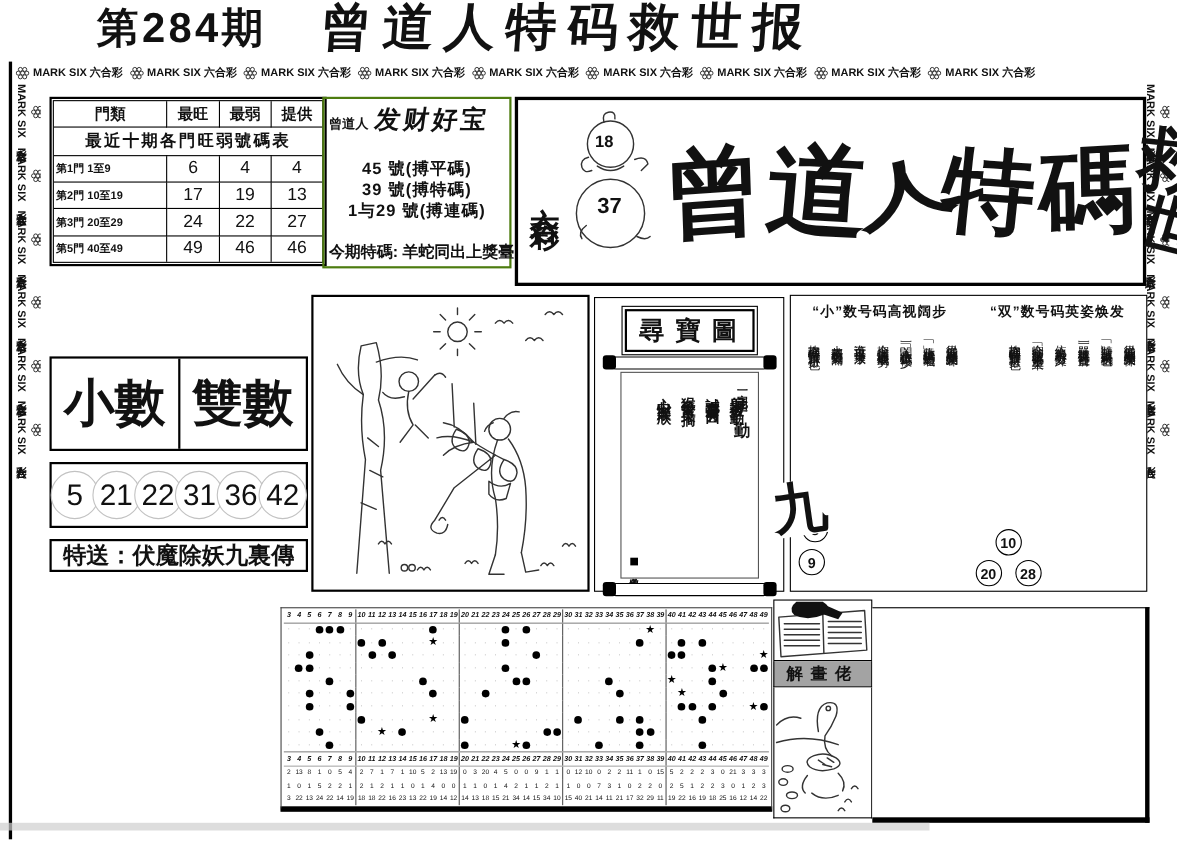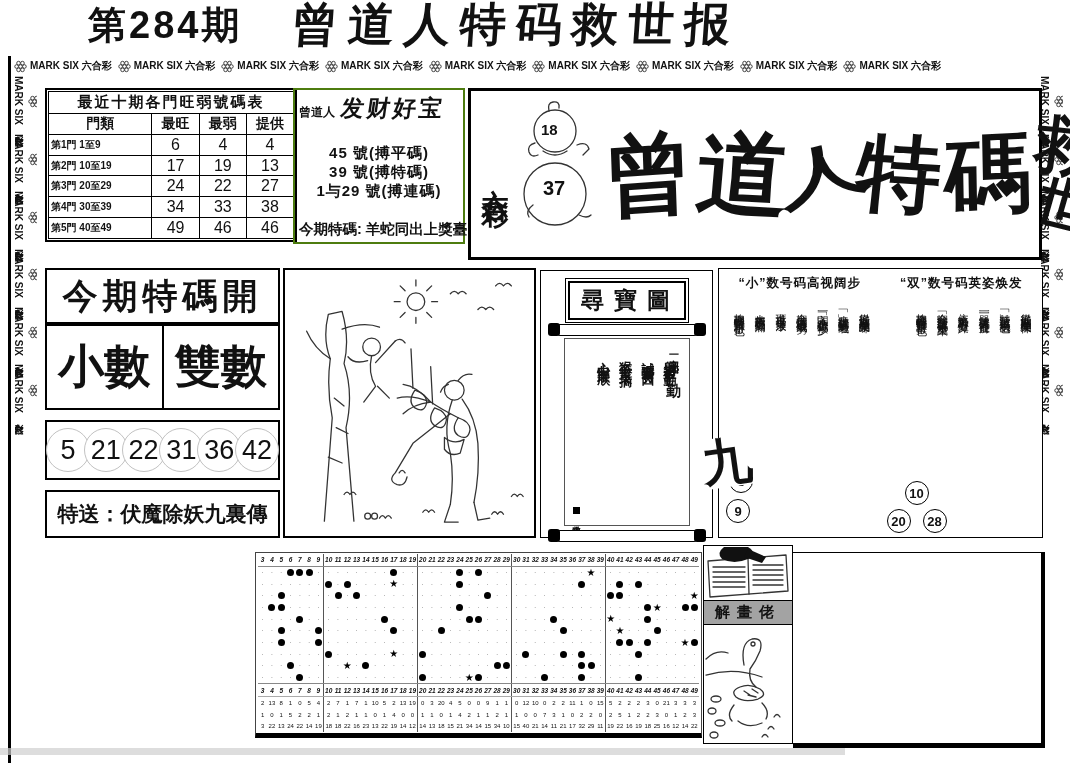--- a/index.html
+++ b/index.html
@@ -74,21 +74,21 @@
            justify-content:center;font-size:35px;font-weight:bold;letter-spacing:5px;}
   #r-pair{left:45px;top:324px;width:235px;height:86px;display:flex;}
   #r-pair .cell{flex:1;display:flex;align-items:center;justify-content:center;
                 font-size:46px;font-weight:bold;}
   #r-pair .cell.first{border-right:2px solid #000;}
   #r-nums{left:45px;top:420px;width:235px;height:60px;display:flex;align-items:center;
           justify-content:space-around;padding:0 2px;}
   .num-circle{width:42px;height:42px;border:1px solid #c2c2c2;border-radius:50%;flex:0 0 auto;
               display:flex;align-items:center;justify-content:center;font-size:27px;
               margin:0 -4px;background:#fff;}
-  #r-bonus{left:45px;top:490px;width:235px;height:48px;display:flex;align-items:center;
+  #r-bonus{left:45px;top:490px;width:235px;height:30px;display:flex;align-items:center;
            justify-content:center;font-size:21px;font-weight:bold;white-space:nowrap;}
 
   
   #box-drawing{left:283px;top:268px;width:253px;height:270px;border:2px solid #000;
                box-sizing:border-box;background:#fff;}
   #box-drawing svg{width:100%;height:100%;}
   .sketch{fill:none;stroke:#333;stroke-width:1.3;stroke-linecap:round;stroke-linejoin:round;}
 
   
   #box-scroll{left:540px;top:270px;width:173px;height:268px;border:1px solid #000;
@@ -463,51 +463,45 @@
         </svg>
         <span>MARK SIX 六合彩</span>
       </span>
     </div>
 
   <div class="abs" id="box-table">
     <div class="inner">
       <table>
         <tbody id="hcbody">
             <tr>
-              <td class="ttl" colspan="4">最近十期各門旺弱號碼表</td>
-            </tr>
-            <tr>
               <th>門類</th>
               <th>最旺</th>
               <th>最弱</th>
               <th>提供</th>
+            </tr>
+            <tr>
+              <td class="ttl" colspan="4">最近十期各門旺弱號碼表</td>
             </tr>
             <tr>
               <td class="lbl">第1門 1至9</td>
       <td class="v">6</td>
       <td class="v">4</td>
       <td class="v">4</td>
             </tr>
             <tr>
               <td class="lbl">第2門 10至19</td>
       <td class="v">17</td>
       <td class="v">19</td>
       <td class="v">13</td>
             </tr>
             <tr>
               <td class="lbl">第3門 20至29</td>
       <td class="v">24</td>
       <td class="v">22</td>
       <td class="v">27</td>
-            </tr>
-            <tr>
-              <td class="lbl">第4門 30至39</td>
-      <td class="v">34</td>
-      <td class="v">33</td>
-      <td class="v">38</td>
             </tr>
             <tr>
               <td class="lbl">第5門 40至49</td>
       <td class="v">49</td>
       <td class="v">46</td>
       <td class="v">46</td>
             </tr>
           </tbody>
       </table>
     </div>
@@ -550,21 +544,20 @@
       <span class="c2">人</span>
       <span class="c3">特</span>
       <span class="c4">碼</span>
       <span class="stack">
         <span class="c5">救</span>
         <span class="c6">世</span>
       </span>
     </div>
   </div>
 
-  <div class="abs r-box" id="r-title">今期特碼開</div>
   <div class="abs r-box" id="r-pair">
     <div class="cell first">小數</div>
     <div class="cell">雙數</div>
   </div>
   <div class="abs r-box" id="r-nums">
       <div class="num-circle">5</div>
       <div class="num-circle">21</div>
       <div class="num-circle">22</div>
       <div class="num-circle">31</div>
       <div class="num-circle">36</div>

